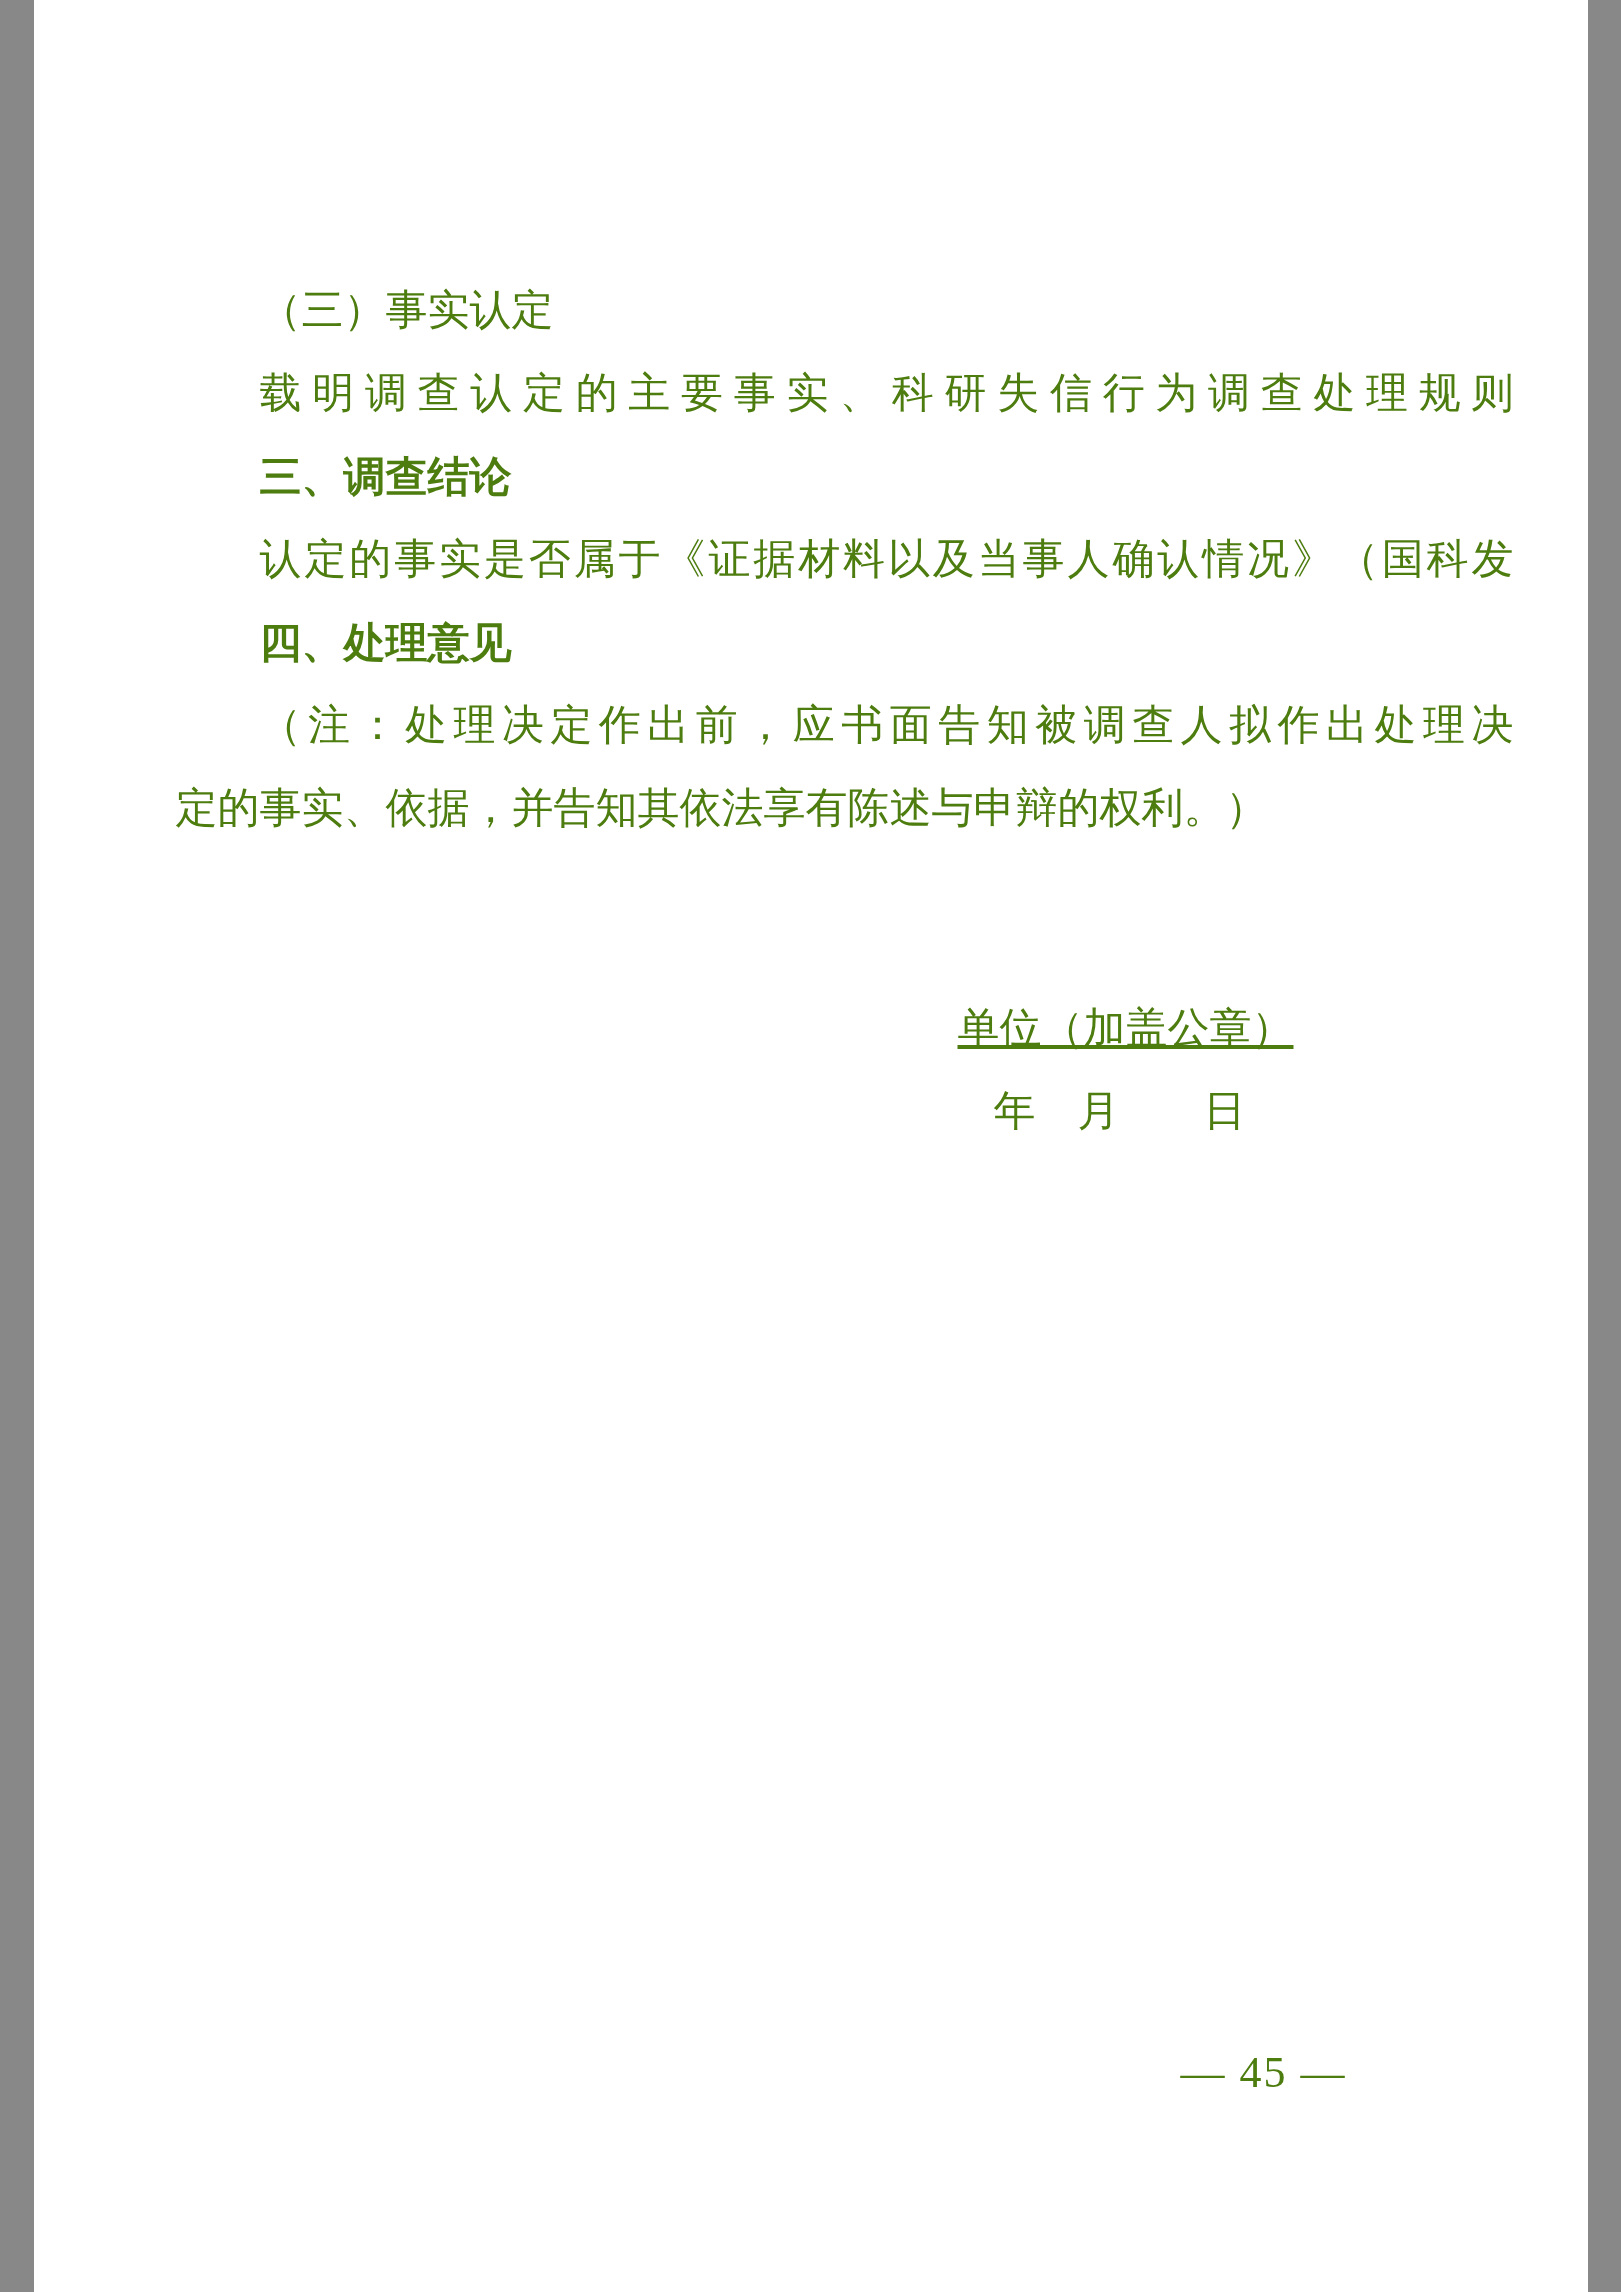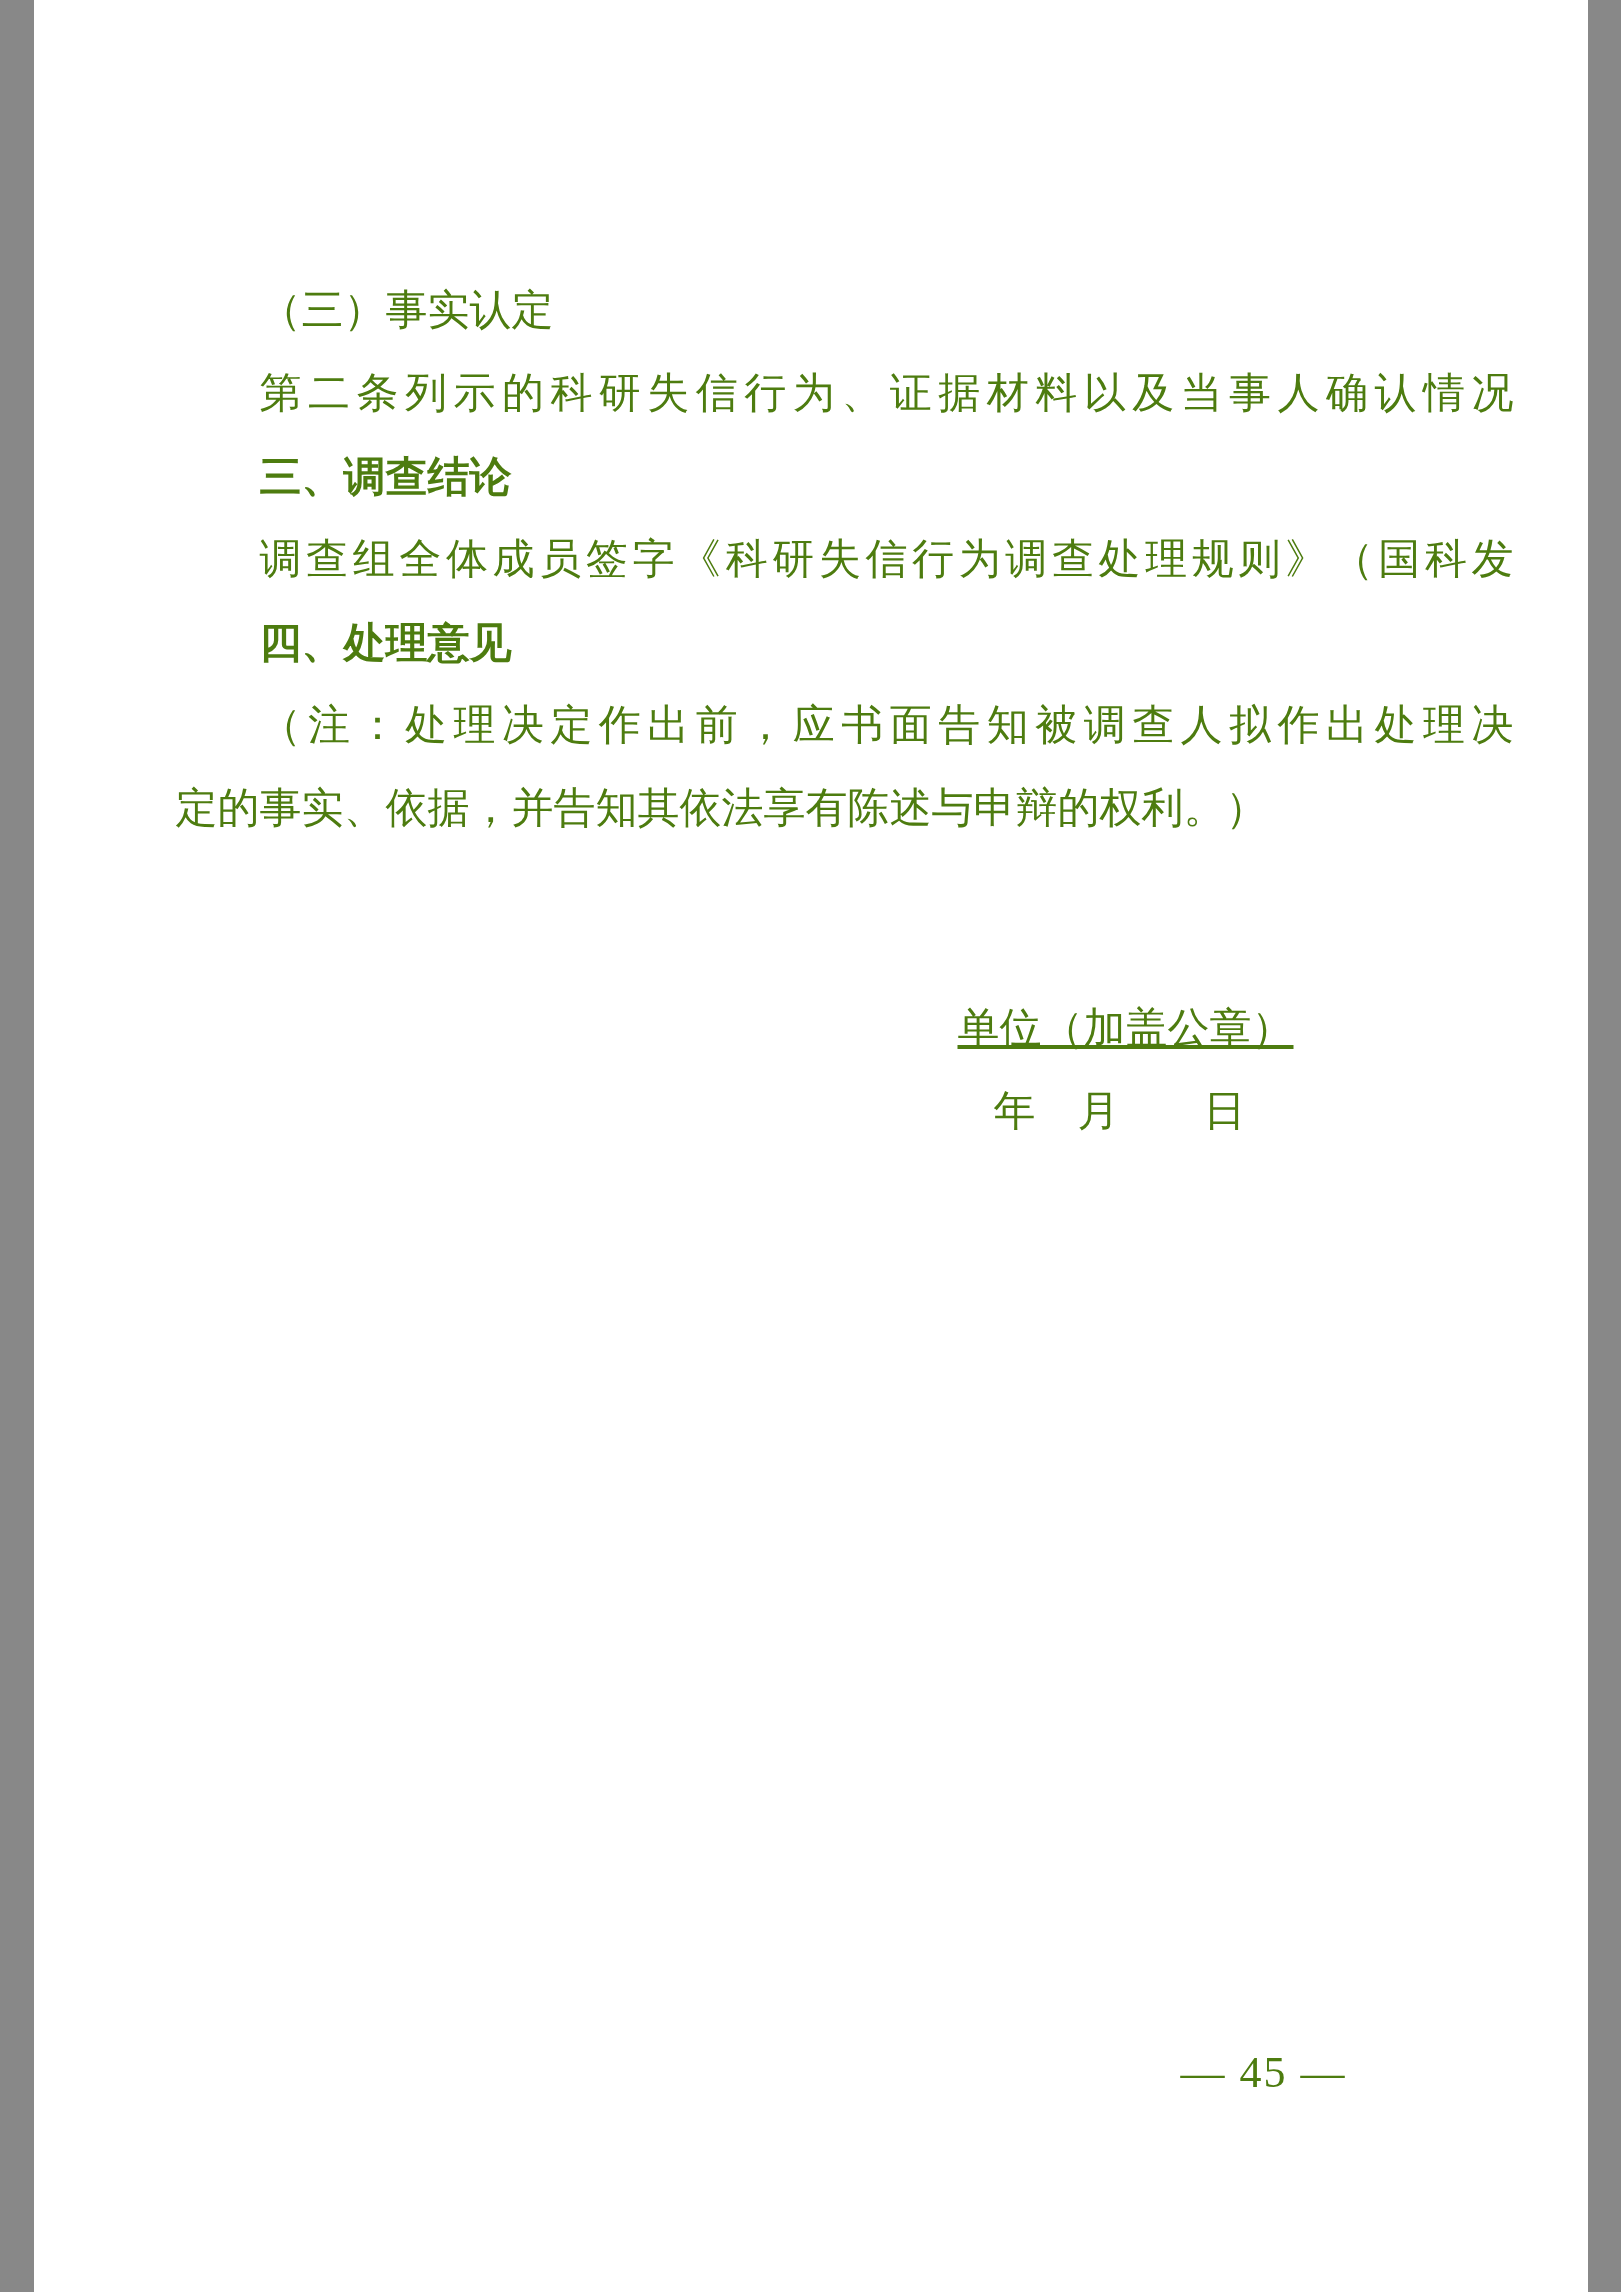--- a/index.html
+++ b/index.html
@@ -67,25 +67,25 @@
   }
 </style>
 </head>
 <body>
 
 <div class="page">
   <div class="content">
     <div id="doc-blocks">
         <div class="line heading-kai">（三）事实认定</div>
         <div>
-          <div class="line j indent">第二条列示的科研失信行为、证据材料以及当事人确认情况</div>
+          <div class="line j indent">载明调查认定的主要事实、科研失信行为调查处理规则</div>
         </div>
         <div class="line heading-bold">三、调查结论</div>
         <div>
-          <div class="line j indent">调查组全体成员签字《科研失信行为调查处理规则》（国科发</div>
+          <div class="line j indent">认定的事实是否属于《证据材料以及当事人确认情况》（国科发</div>
         </div>
         <div class="line heading-bold">四、处理意见</div>
         <div>
           <div class="line j indent">（注：处理决定作出前，应书面告知被调查人拟作出处理决</div>
           <div class="line">定的事实、依据，并告知其依法享有陈述与申辩的权利。）</div>
         </div>
       </div>
 
 
     <div class="line seal-line">单位（加盖公章）</div>

